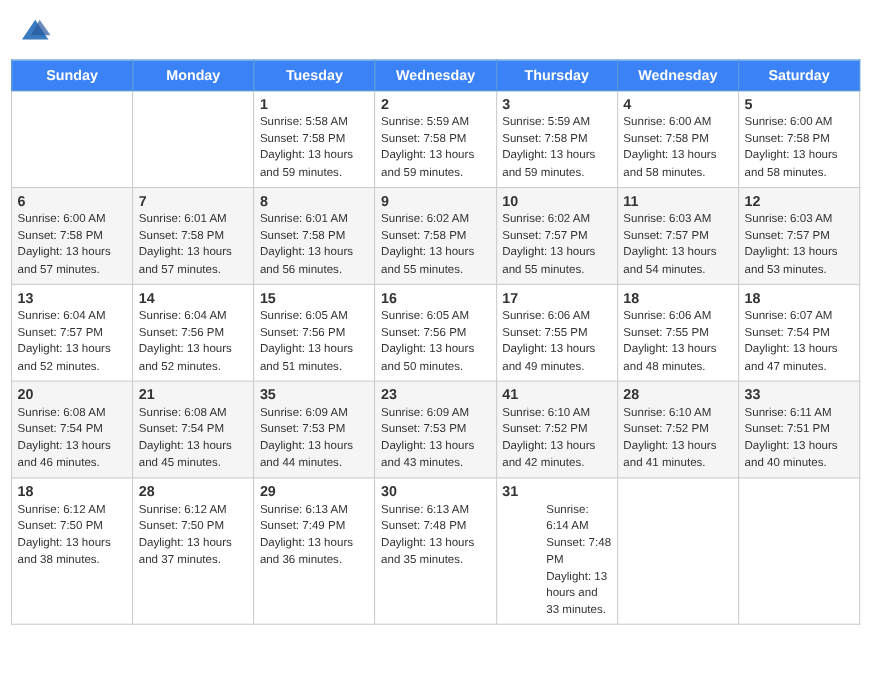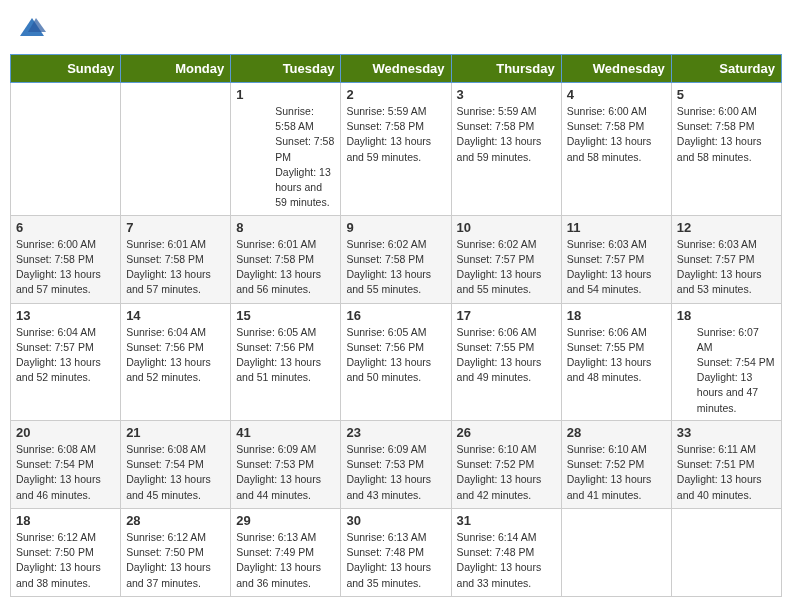--- a/index.html
+++ b/index.html
@@ -52,25 +52,25 @@
     .location {
       font-size: 16px;
       color: #555;
     }
     .calendar {
       width: 100%;
       border-collapse: collapse;
       border: 1px solid #ccc;
     }
     .calendar th {
-      background: #4d7c0f;
+      background: #3b82f6;
       color: #fff;
       font-size: 13px;
       font-weight: bold;
-      text-align: right;
+      text-align: center;
       padding: 6px 6px;
       border: 1px solid #5a9ad4;
     }
     .calendar td {
       vertical-align: top;
       padding: 4px 5px;
       border: 1px solid #ccc;
       font-size: 10.5px;
       color: #333;
       height: 88px;
@@ -125,21 +125,21 @@
         <th>Wednesday</th>
         <th>Saturday</th>
       </tr>
   </thead>
   <tbody id="calendar-body">
   <tr>
         <td class="empty-cell"></td>
         <td class="empty-cell"></td>
         <td>
           <span class="day-number">1</span>
-          <div class="day-detail" style="white-space: pre-line; margin-left: 39px;">Sunrise: 5:58 AM
+          <div class="day-detail" style="white-space: pre-line;">Sunrise: 5:58 AM
 Sunset: 7:58 PM
 Daylight: 13 hours and 59 minutes.</div>
         </td>
         <td>
           <span class="day-number">2</span>
           <div class="day-detail" style="white-space: pre-line;">Sunrise: 5:59 AM
 Sunset: 7:58 PM
 Daylight: 13 hours and 59 minutes.</div>
         </td>
         <td>
@@ -237,52 +237,52 @@
 Daylight: 13 hours and 49 minutes.</div>
         </td>
         <td>
           <span class="day-number">18</span>
           <div class="day-detail" style="white-space: pre-line;">Sunrise: 6:06 AM
 Sunset: 7:55 PM
 Daylight: 13 hours and 48 minutes.</div>
         </td>
         <td>
           <span class="day-number">18</span>
-          <div class="day-detail" style="white-space: pre-line; margin-left: 20px;">Sunrise: 6:07 AM
+          <div class="day-detail" style="white-space: pre-line;">Sunrise: 6:07 AM
 Sunset: 7:54 PM
 Daylight: 13 hours and 47 minutes.</div>
         </td>
       </tr>
       <tr>
         <td>
           <span class="day-number">20</span>
           <div class="day-detail" style="white-space: pre-line;">Sunrise: 6:08 AM
 Sunset: 7:54 PM
 Daylight: 13 hours and 46 minutes.</div>
         </td>
         <td>
           <span class="day-number">21</span>
           <div class="day-detail" style="white-space: pre-line;">Sunrise: 6:08 AM
 Sunset: 7:54 PM
 Daylight: 13 hours and 45 minutes.</div>
         </td>
         <td>
-          <span class="day-number">41</span>
+          <span class="day-number">35</span>
           <div class="day-detail" style="white-space: pre-line;">Sunrise: 6:09 AM
 Sunset: 7:53 PM
 Daylight: 13 hours and 44 minutes.</div>
         </td>
         <td>
           <span class="day-number">23</span>
           <div class="day-detail" style="white-space: pre-line;">Sunrise: 6:09 AM
 Sunset: 7:53 PM
 Daylight: 13 hours and 43 minutes.</div>
         </td>
         <td>
-          <span class="day-number">26</span>
+          <span class="day-number">41</span>
           <div class="day-detail" style="white-space: pre-line;">Sunrise: 6:10 AM
 Sunset: 7:52 PM
 Daylight: 13 hours and 42 minutes.</div>
         </td>
         <td>
           <span class="day-number">28</span>
           <div class="day-detail" style="white-space: pre-line;">Sunrise: 6:10 AM
 Sunset: 7:52 PM
 Daylight: 13 hours and 41 minutes.</div>
         </td>
@@ -313,21 +313,21 @@
 Daylight: 13 hours and 36 minutes.</div>
         </td>
         <td>
           <span class="day-number">30</span>
           <div class="day-detail" style="white-space: pre-line;">Sunrise: 6:13 AM
 Sunset: 7:48 PM
 Daylight: 13 hours and 35 minutes.</div>
         </td>
         <td>
           <span class="day-number">31</span>
-          <div class="day-detail" style="white-space: pre-line;">Sunrise: 6:14 AM
+          <div class="day-detail" style="white-space: pre-line; margin-left: 40px;">Sunrise: 6:14 AM
 Sunset: 7:48 PM
 Daylight: 13 hours and 33 minutes.</div>
         </td>
         <td class="empty-cell"></td>
         <td class="empty-cell"></td>
       </tr>
     </tbody>
 </table>
 
 </body></html>

